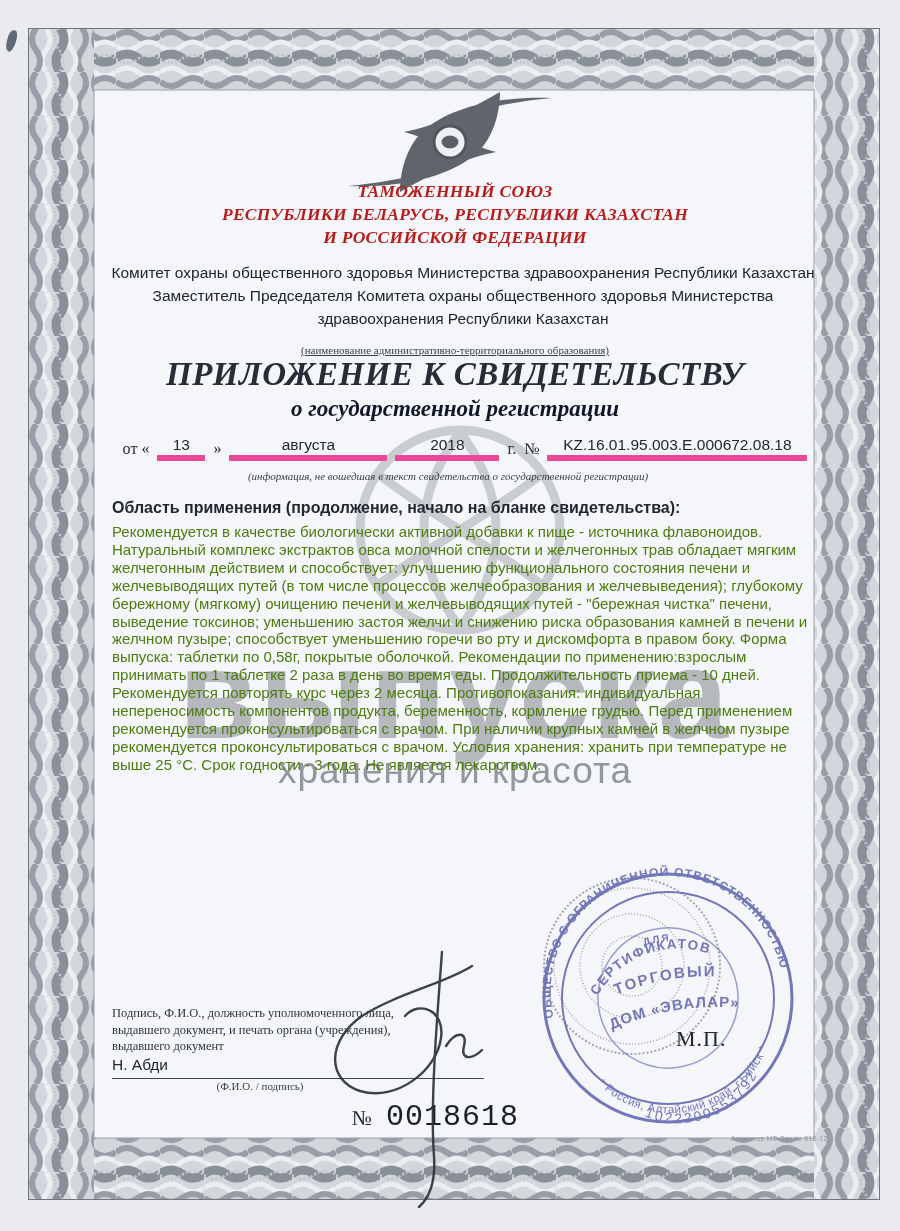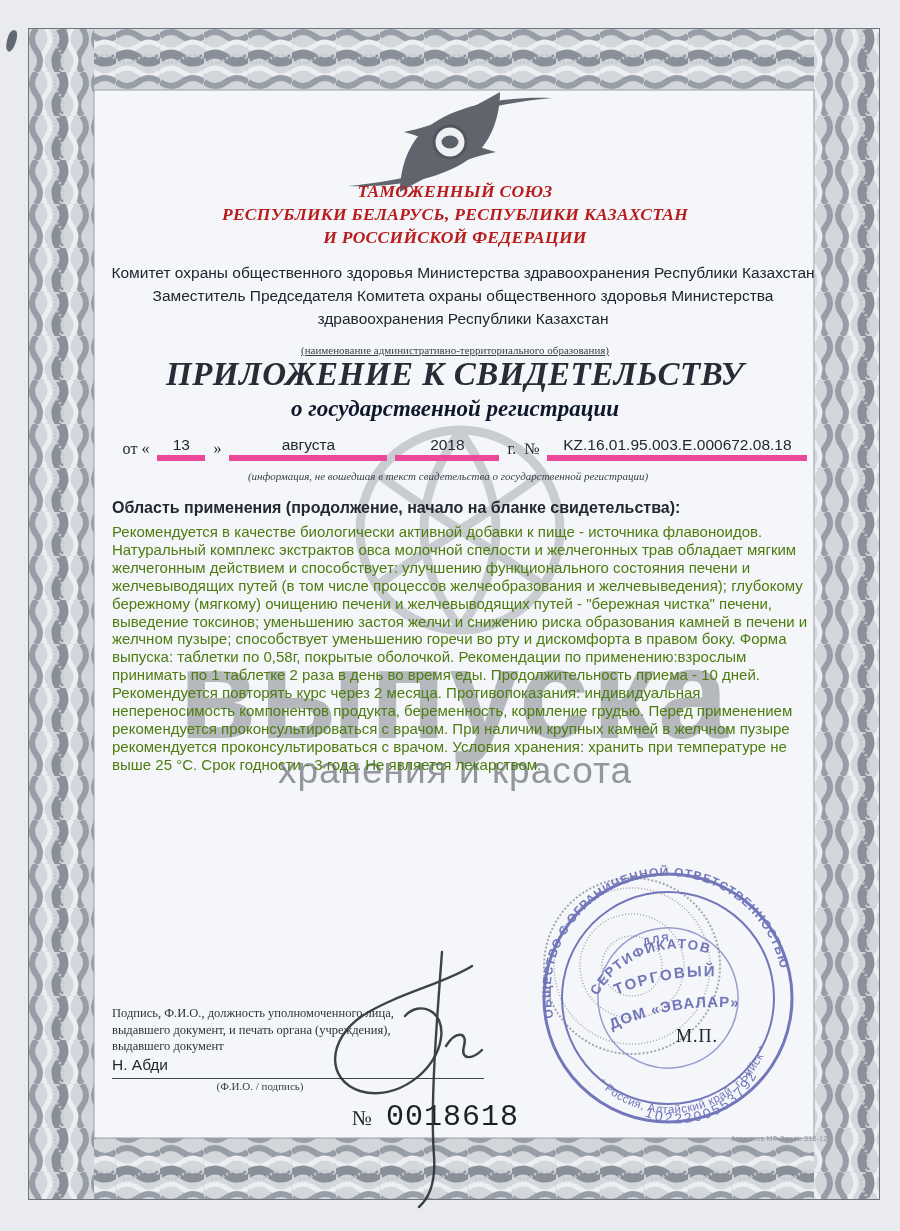--- a/index.html
+++ b/index.html
@@ -39,21 +39,21 @@
   .sig-caption{left:112px;top:1005px;width:360px;font-family:"Liberation Serif",serif;
                font-size:12.5px;line-height:16.5px;color:#2e333c;}
   .sig-name{left:112px;top:1056px;width:372px;font-size:15.5px;color:#23272f;
             border-bottom:1px solid #40454d;padding-bottom:4px;}
   .sig-name-caption{left:160px;top:1080px;width:200px;}
   
   .form-number{left:352px;top:1100px;display:flex;align-items:baseline;gap:14px;}
   .fn-label{font-family:"Liberation Serif",serif;font-size:21px;color:#22262c;}
   .fn-value{font-family:"Liberation Mono",monospace;font-size:30px;color:#1c2026;letter-spacing:1px;}
   .print-code{left:731px;top:1135px;font-size:6.5px;color:#8d929a;letter-spacing:.5px;}
-  .seal-mp{left:676px;top:1026px;font-family:"Liberation Serif",serif;font-size:18px;
+  .seal-mp{left:676px;top:1026px;font-family:"Liberation Serif",serif;font-size:22px;
            letter-spacing:1px;color:#23262c;}
   .scan-mark{left:7px;top:30px;width:9px;height:22px;background:#49525e;border-radius:50% 40% 60% 50%;
              transform:rotate(14deg);opacity:.85;}
 </style>
 </head>
 <body>
 
 <div class="page">
 
   <svg class="abs z-border" style="left:28px;top:28px" width="852" height="1172" viewBox="0 0 852 1172">

